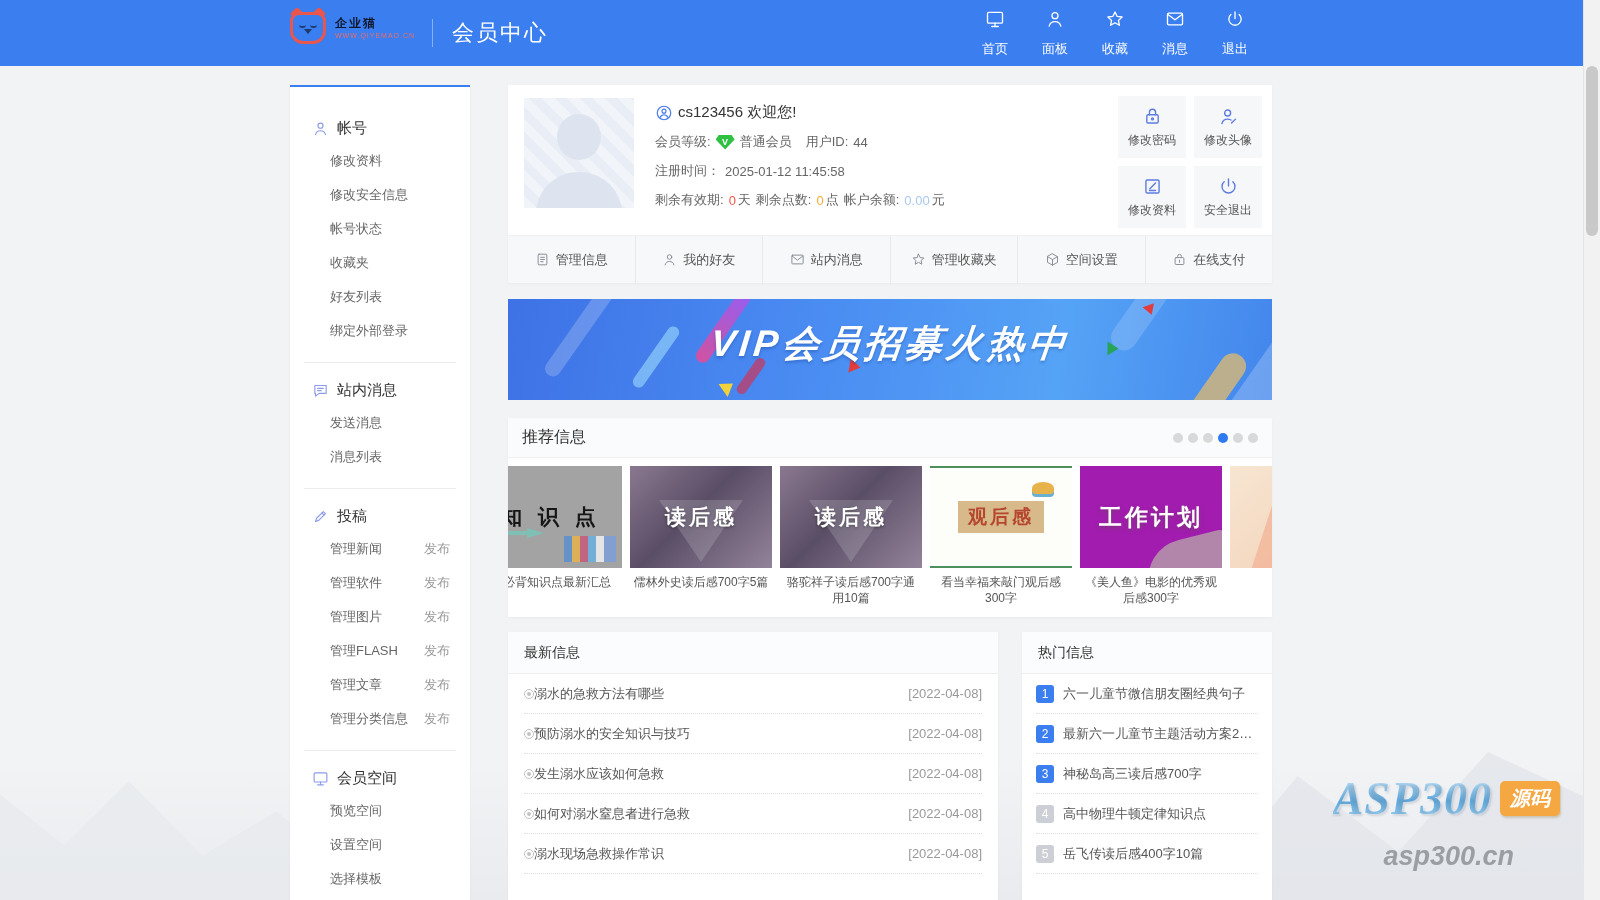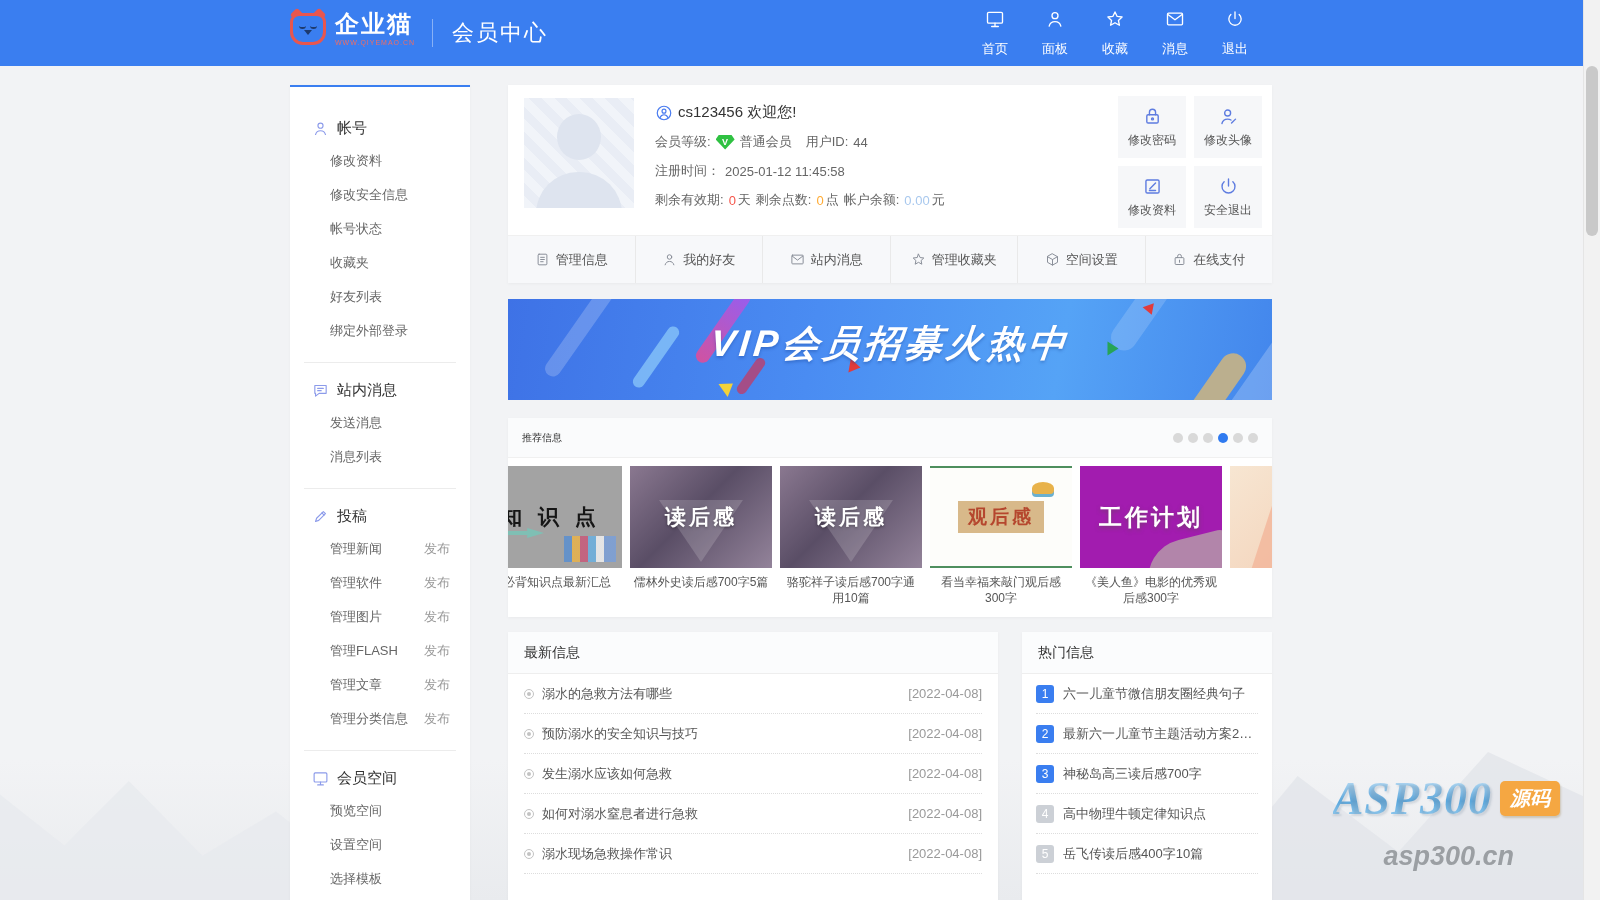--- a/index.html
+++ b/index.html
@@ -16,21 +16,21 @@
 
   
   .topbar { position:absolute; top:0; left:0; width:1600px; height:66px; background:#3a7ef0; z-index:3; }
   .logo-wrap { position:absolute; left:290px; top:12px; display:flex; align-items:center; gap:9px; }
   .cat-logo { position:relative; width:36px; height:32px; border:3px solid #e8564e; border-radius:9px 9px 13px 13px; background:#3a7ef0; display:flex; flex-direction:column; align-items:center; justify-content:center; }
   .cat-logo::before, .cat-logo::after { content:""; position:absolute; top:-6px; width:10px; height:10px; background:#e8564e; border-radius:2px; transform:rotate(45deg); z-index:-1; }
   .cat-logo::before { left:-1px; } .cat-logo::after { right:-1px; }
   .cat-eyes { display:flex; gap:4px; margin-top:2px; }
   .cat-eyes i { width:7px; height:4px; border-bottom:2.5px solid #1d3a6e; border-radius:0 0 7px 7px; }
   .cat-beak { width:0; height:0; margin-top:1px; border-left:4px solid transparent; border-right:4px solid transparent; border-top:5px solid #1d3a6e; }
-  .brand-name { font-size:24px; font-weight:bold; color:#ffffff; letter-spacing:2px; line-height:1; }
+  .brand-name { font-size:12px; font-weight:bold; color:#0f172a; letter-spacing:2px; line-height:1; }
   .brand-site { font-size:7px; color:#ef6d64; letter-spacing:1px; margin-top:3px; }
   .logo-divider { position:absolute; left:432px; top:19px; width:1px; height:28px; background:rgba(255,255,255,.4); }
   .page-title { position:absolute; left:452px; top:18px; font-size:22px; color:#fff; letter-spacing:2px; }
   .top-nav { position:absolute; right:340px; top:9px; display:flex; gap:10px; }
   .nav-item { width:50px; display:flex; flex-direction:column; align-items:center; gap:11px; color:#fff; cursor:pointer; }
   .nav-item .ic { width:20px; height:20px; }
   .nav-label { font-size:13px; }
 
   
   .ic { display:inline-block; vertical-align:middle; }
@@ -84,21 +84,21 @@
   .t-red    { left:340px; top:62px; border-left:7px solid transparent; border-right:7px solid transparent; border-bottom:11px solid #e23b3b; transform:rotate(100deg); }
   .t-red2   { right:116px; top:6px;  border-left:6px solid transparent; border-right:6px solid transparent; border-bottom:10px solid #e23b3b; transform:rotate(160deg); }
   .t-green  { right:152px; top:44px; border-left:7px solid transparent; border-right:7px solid transparent; border-bottom:11px solid #27a457; transform:rotate(90deg); }
   .t-yellow { left:212px; top:82px;  border-left:8px solid transparent; border-right:8px solid transparent; border-bottom:12px solid #f2d23a; transform:rotate(55deg); }
   .vip-title { position:absolute; left:0; right:0; top:20px; text-align:center; color:#fff; font-size:37px; font-weight:bold; font-style:italic; letter-spacing:4px; transform:skewX(-6deg); text-shadow:0 2px 3px rgba(20,60,140,.35); }
   .vip-subtitle { position:absolute; left:0; right:0; top:68px; text-align:center; color:#eaf4ff; font-size:13px; font-style:italic; letter-spacing:2px; }
 
   
   .recommend-card { margin-top:18px; width:764px; height:199px; background:#fff; box-shadow:0 1px 3px rgba(0,0,0,.04); overflow:hidden; }
   .rec-head { height:40px; display:flex; align-items:center; justify-content:space-between; padding:0 14px; background:#fafbfc; border-bottom:1px solid #f0f0f0; }
-  .rec-title { font-size:10px; color:#333; }
+  .rec-title { font-size:16px; color:#333; }
   .rec-dots { display:flex; gap:5px; }
   .rec-dot { width:10px; height:10px; border-radius:50%; background:#d9d9d9; cursor:pointer; }
   .rec-dot.active { background:#2f7af0; }
   .rec-strip { display:flex; gap:8px; padding:8px 0 0; margin-left:-28px; width:900px; }
   .rec-card { width:142px; flex:0 0 142px; cursor:pointer; }
   .rec-img { width:142px; height:102px; display:flex; align-items:center; justify-content:center; position:relative; overflow:hidden; }
   .rec-caption { margin:6px 2px 0; font-size:12px; color:#555; text-align:center; line-height:1.35; height:33px; overflow:hidden; }
   .img-knowledge { background:#a3a3a3; color:#161616; font-size:21px; font-weight:800; letter-spacing:5px;justify-content:center; }
   .img-knowledge::after { content:""; position:absolute; left:8px; top:62px; width:56px; height:10px; background:#7fbfb4; clip-path:polygon(0 30%,70% 30%,70% 0,100% 50%,70% 100%,70% 70%,0 70%); }
   .img-knowledge::before { content:""; position:absolute; right:6px; bottom:6px; width:52px; height:26px; background:linear-gradient(90deg,#5a8fd0 0 8px,#e8b24a 8px 16px,#c85a7a 16px 24px,#6ab0e0 24px 32px,#f0f0f0 32px 40px,#7a9fd8 40px 52px); opacity:.85; }
@@ -111,21 +111,21 @@
   .img-plan::after { content:""; position:absolute; right:-12px; bottom:-16px; width:90px; height:46px; background:#b9b2a8; border-radius:40px 10px 0 0; transform:rotate(-14deg); opacity:.7; }
   .img-holiday { background:linear-gradient(135deg,#f7e6d2,#f2ccb2); }
   .img-holiday::after { content:""; position:absolute; left:34px; top:14px; width:60px; height:110px; background:#f3b59a; border-radius:30px 30px 8px 8px; transform:rotate(18deg); opacity:.8; }
 
   
   .bottom-row { margin-top:15px; display:flex; gap:24px; }
   .panel { background:#fff; box-shadow:0 1px 3px rgba(0,0,0,.04); height:270px; overflow:hidden; }
   .latest-card { width:490px; }
   .hot-card { width:250px; }
   .panel-head { height:42px; display:flex; align-items:center; padding:0 16px; font-size:14px; color:#333; border-bottom:1px solid #eee; background:#fbfcfd; }
-  .news-row { display:flex; align-items:center; gap:8px; height:40px; margin:0 16px; border-bottom:1px dotted #ddd; font-size:13px; color:#555; cursor:pointer; }
+  .news-row { display:flex; align-items:center; height:40px; margin:0 16px; border-bottom:1px dotted #ddd; font-size:13px; color:#555; cursor:pointer; }
   .bullet { flex:0 0 10px; width:10px; height:10px; border:1px solid #c3c3c3; border-radius:50%; position:relative; }
   .bullet::after { content:""; position:absolute; left:2px; top:2px; width:4px; height:4px; border-radius:50%; background:#c3c3c3; }
   .news-text { flex:1; white-space:nowrap; overflow:hidden; text-overflow:ellipsis; }
   .news-date { color:#999; font-size:13px; }
   .hot-row { display:flex; align-items:center; gap:9px; height:40px; margin:0 14px; border-bottom:1px dotted #ddd; font-size:13px; color:#555; cursor:pointer; }
   .hot-rank { flex:0 0 18px; width:18px; height:18px; border-radius:3px; background:#ccd0d6; color:#fff; font-size:12px; display:flex; align-items:center; justify-content:center; }
   .hot-rank.top { background:#3a7ef0; }
   .hot-text { flex:1; white-space:nowrap; overflow:hidden; text-overflow:ellipsis; }
 
   

